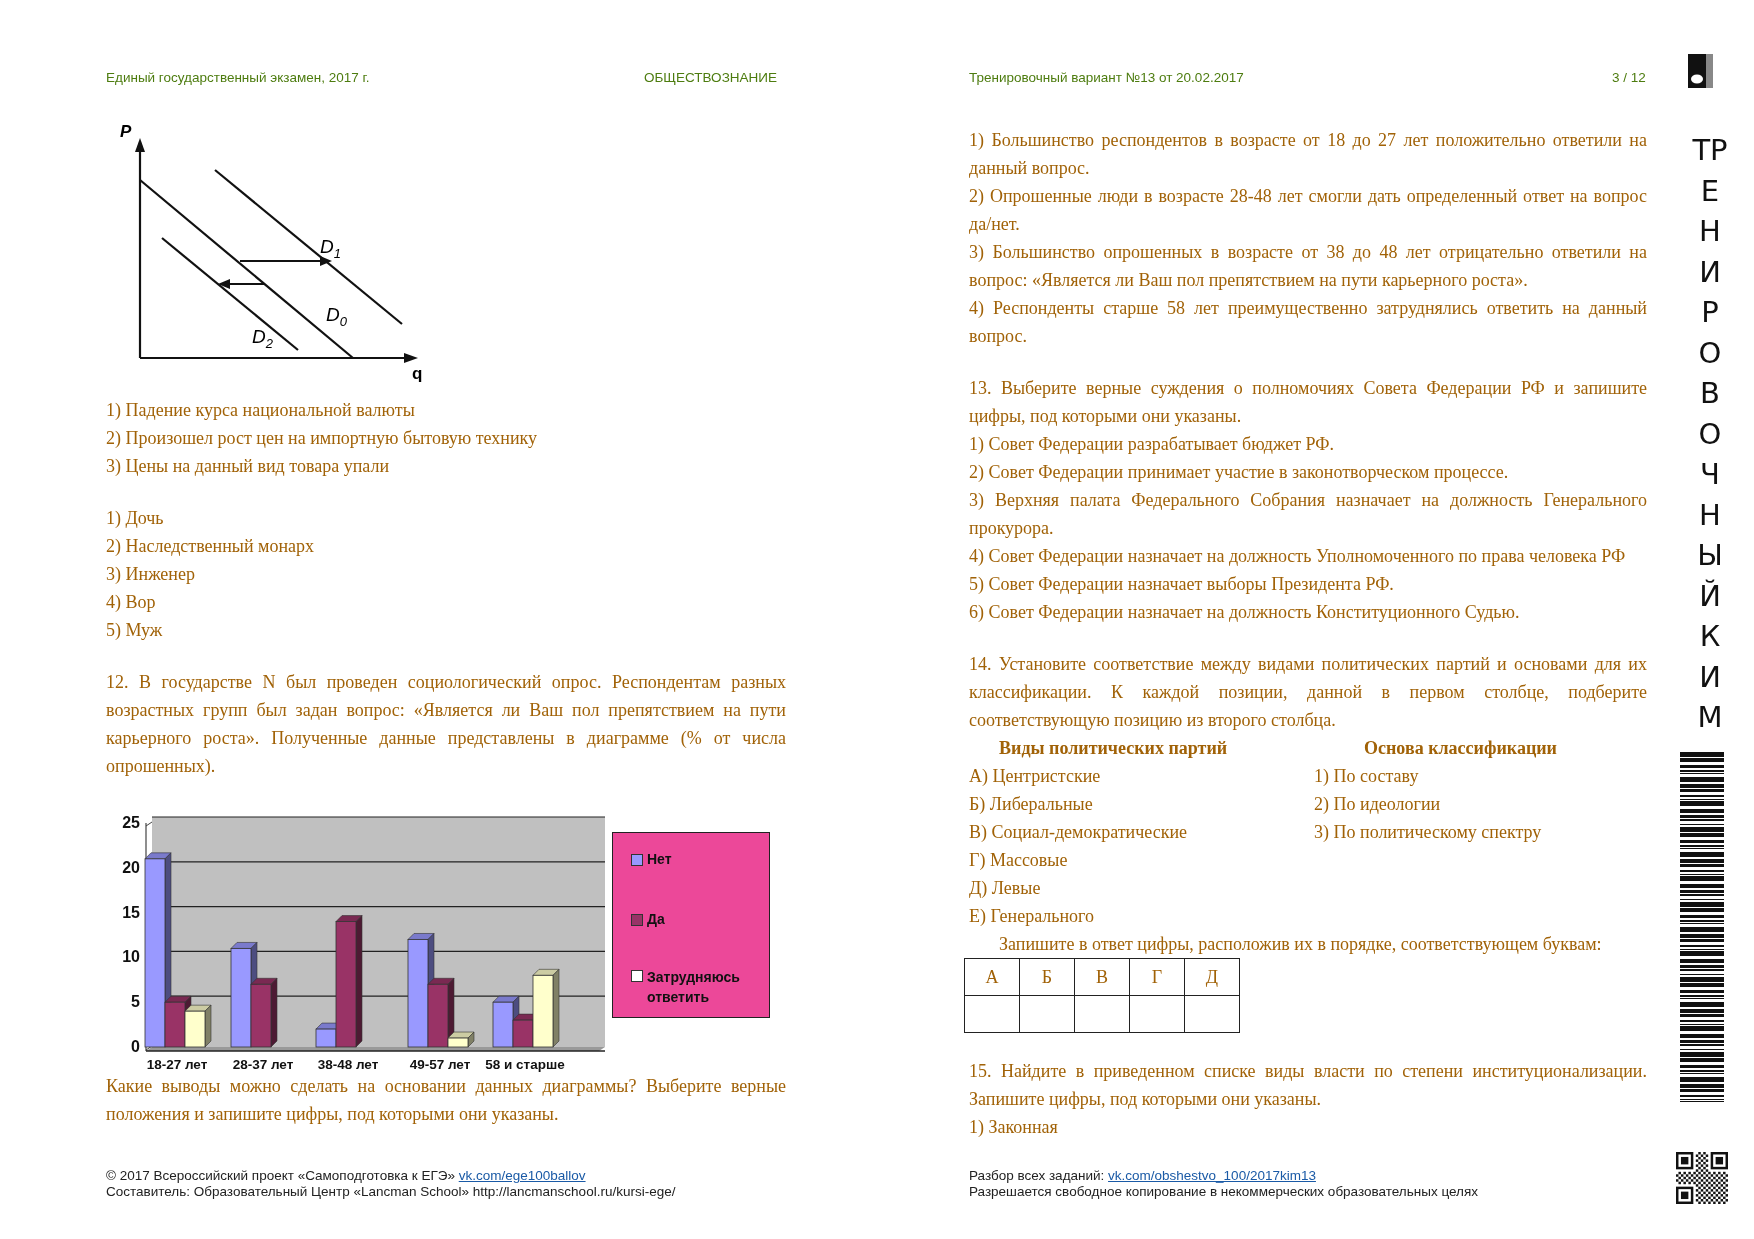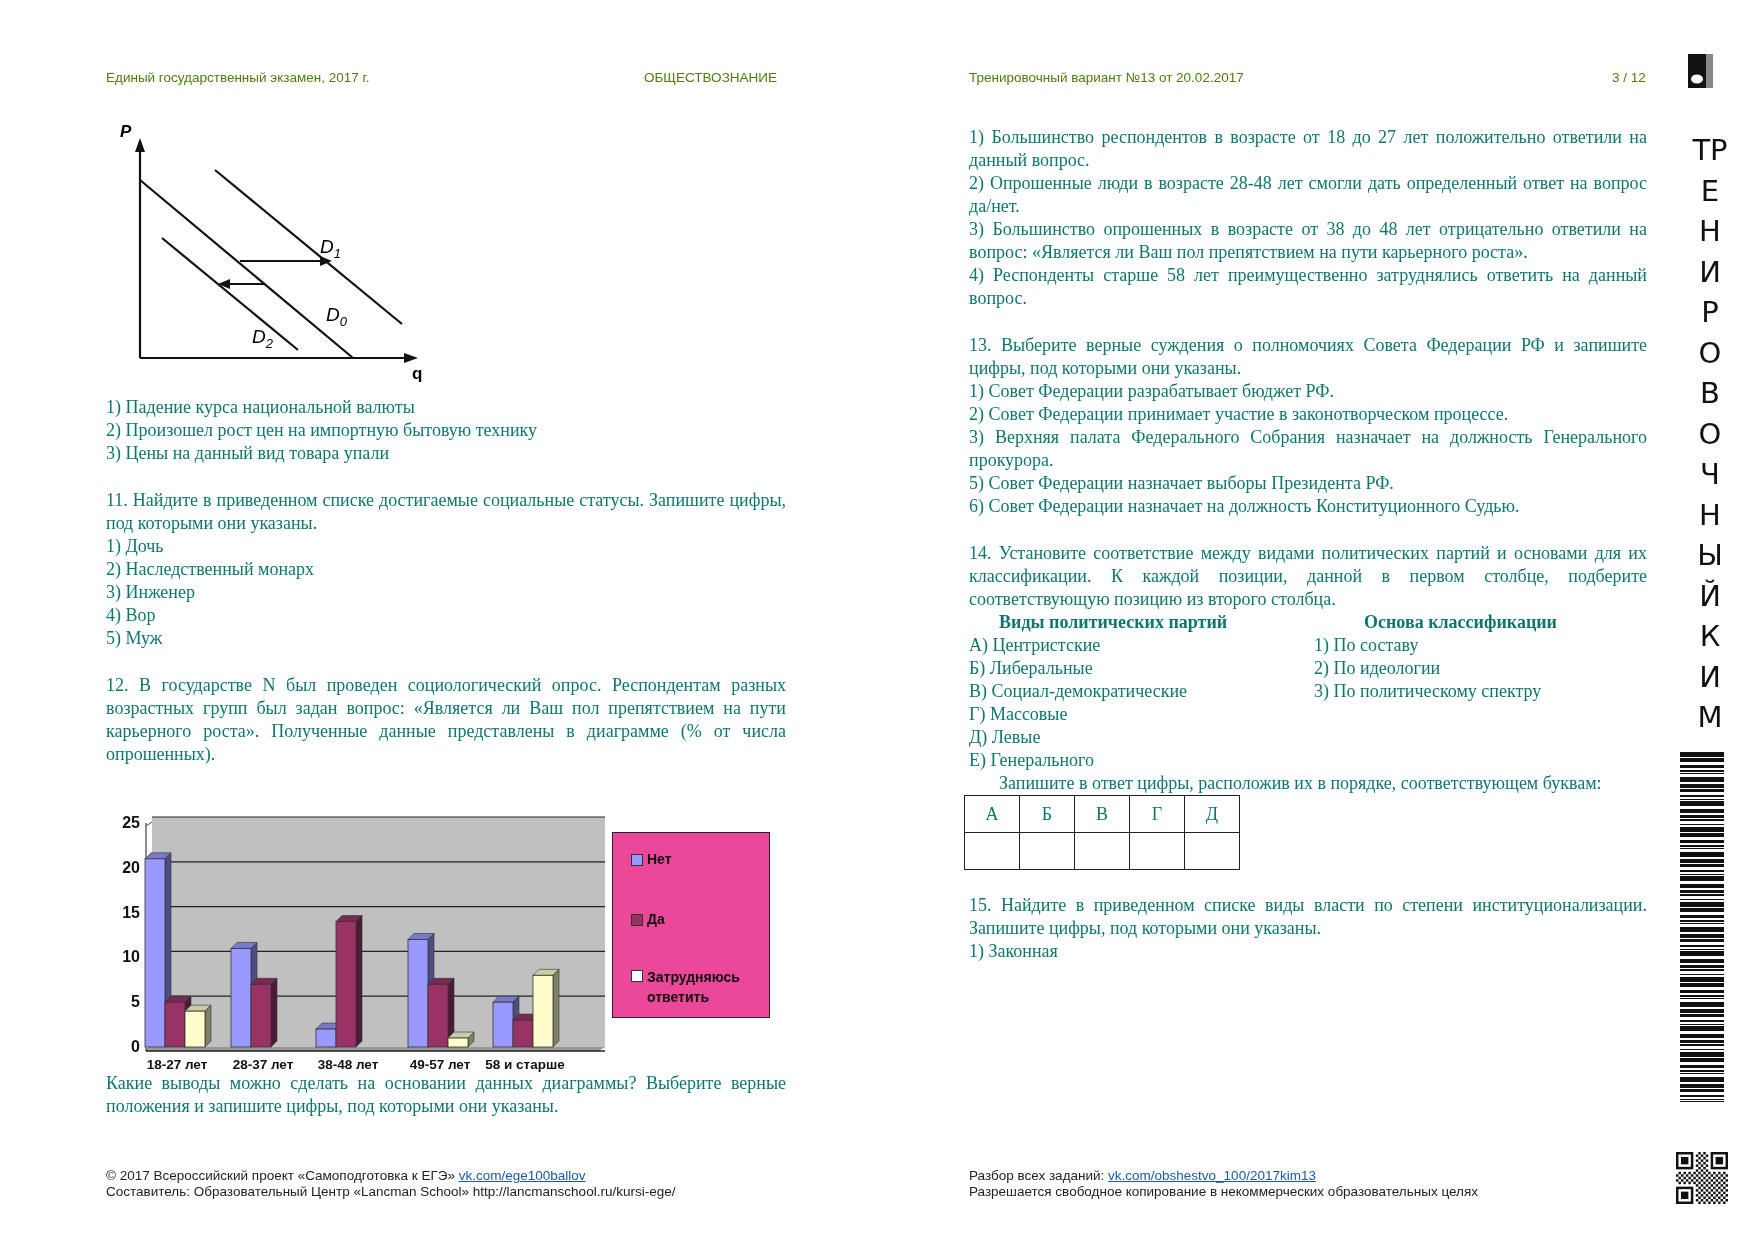--- a/index.html
+++ b/index.html
@@ -1,18 +1,18 @@
 <!DOCTYPE html>
 <html><head>
 <meta charset="utf-8">
 <style>
   html, body { margin: 0; padding: 0; background: #ffffff; }
   body { width: 1754px; height: 1239px; position: relative; overflow: hidden; }
   .hdr { position: absolute; top: 70px; font-family: "Liberation Sans", sans-serif; font-size: 13.5px; color: #4d7c0f; }
-  .serif { font-family: "Liberation Serif", serif; font-size: 18px; line-height: 23px; color: #0f766e; }
+  .serif { font-family: "Liberation Serif", serif; font-size: 18px; line-height: 28px; color: #a16207; }
   .col { position: absolute; }
   .para { margin: 0; text-align: justify; }
   .gap { height: 24px; }
   .bold { font-weight: bold; }
   .indent { text-indent: 30px; }
   .footer { position: absolute; top: 1168px; font-family: "Liberation Sans", sans-serif; font-size: 13.5px; color: #222; text-align: left; line-height: 16px; }
   .footer a { color: #1a5aa6; text-decoration: underline; }
   .side-letters { position: absolute; left: 1680px; top: 130px; font-family: "DejaVu Sans", sans-serif; font-size: 29px; line-height: 40.5px; color: #111; width: 60px; text-align: center; }
   .tbl { border-collapse: collapse; font-family: "Liberation Serif", serif; font-size: 18px; }
   .tbl td { border: 1.5px solid #222; width: 52px; height: 34px; text-align: center; }
@@ -294,21 +294,20 @@
   <span style="position:absolute;left:142px;top:198px;font-family:'Liberation Sans',sans-serif;font-style:italic;font-size:19px;"><span>D</span><sub style="font-size:13px;">2</sub></span>
 </div>
 
 <div class="col serif" style="left:106px;top:396px;width:680px;">
   <div>
     <div class="para">1) Падение курса национальной валюты</div>
     <div class="para">2) Произошел рост цен на импортную бытовую технику</div>
     <div class="para">3) Цены на данный вид товара упали</div>
   </div>
   <div class="gap"></div>
-  <div class="para">11. Найдите в приведенном списке достигаемые социальные статусы. Запишите цифры, под которыми они указаны.</div>
   <div class="para">1) Дочь</div>
   <div class="para">2) Наследственный монарх</div>
   <div class="para">3) Инженер</div>
   <div class="para">4) Вор</div>
   <div class="para">5) Муж</div>
   <div class="gap"></div>
   <div class="para">12. В государстве N был проведен социологический опрос. Респондентам разных возрастных групп был задан вопрос: «Является ли Ваш пол препятствием на пути карьерного роста». Полученные данные представлены в диаграмме (% от числа опрошенных).</div>
 </div>
 
 <div class="chart-wrap">
@@ -402,20 +401,21 @@
 <div class="col serif" style="left:969px;top:126px;width:678px;">
   <div class="para">1) Большинство респондентов в возрасте от 18 до 27 лет положительно ответили на данный вопрос.</div>
   <div class="para">2) Опрошенные люди в возрасте 28-48 лет смогли дать определенный ответ на вопрос да/нет.</div>
   <div class="para">3) Большинство опрошенных в возрасте от 38 до 48 лет отрицательно ответили на вопрос: «Является ли Ваш пол препятствием на пути карьерного роста».</div>
   <div class="para">4) Респонденты старше 58 лет преимущественно затруднялись ответить на данный вопрос.</div>
   <div class="gap"></div>
   <div class="para">13. Выберите верные суждения о полномочиях Совета Федерации РФ и запишите цифры, под которыми они указаны.</div>
   <div class="para">1) Совет Федерации разрабатывает бюджет РФ.</div>
   <div class="para">2) Совет Федерации принимает участие в законотворческом процессе.</div>
   <div class="para">3) Верхняя палата Федерального Собрания назначает на должность Генерального прокурора.</div>
+  <div class="para">4) Совет Федерации назначает на должность Уполномоченного по права человека РФ</div>
   <div class="para">5) Совет Федерации назначает выборы Президента РФ.</div>
   <div class="para">6) Совет Федерации назначает на должность Конституционного Судью.</div>
   <div class="gap"></div>
   <div class="para">14. Установите соответствие между видами политических партий и основами для их классификации. К каждой позиции, данной в первом столбце, подберите соответствующую позицию из второго столбца.</div>
   <div class="two-col">
     <div>
       <div class="bold" style="padding-left:30px;">Виды политических партий</div>
       <div>А) Центристские</div>
       <div>Б) Либеральные</div>
       <div>В) Социал-демократические</div>

